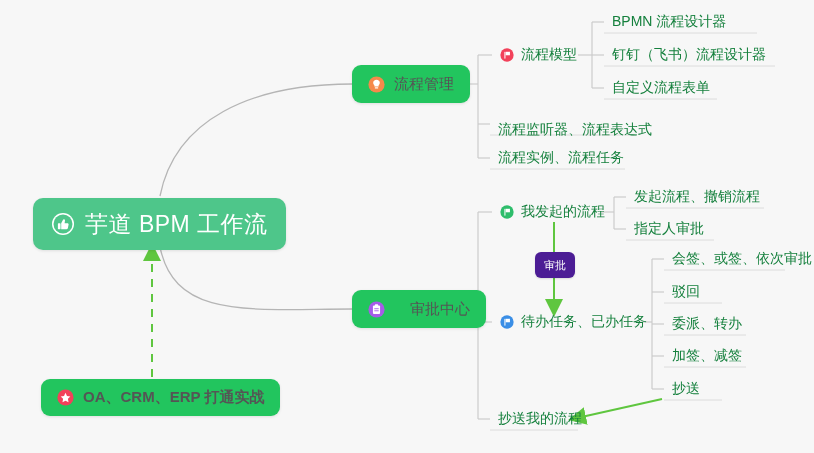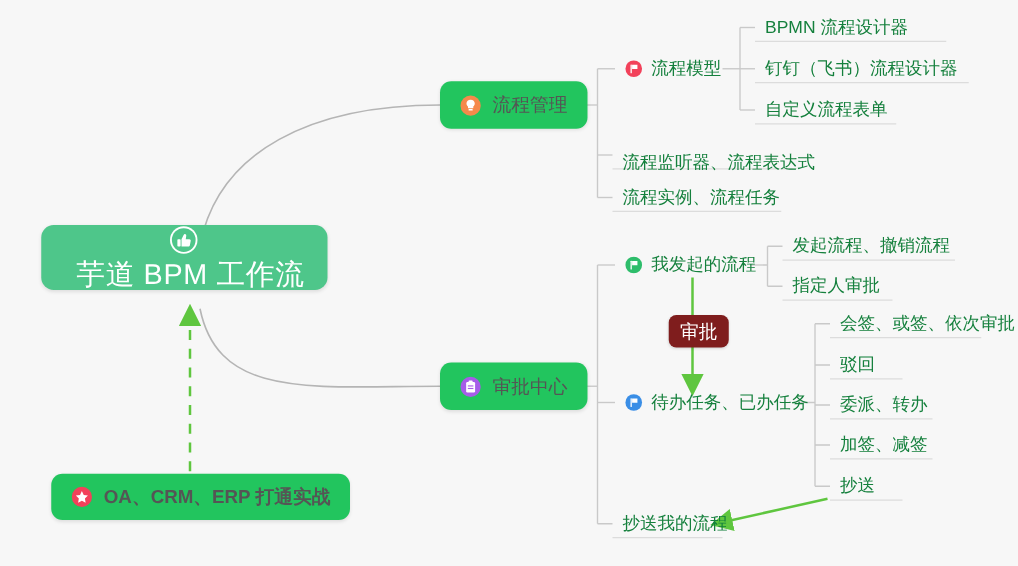--- a/index.html
+++ b/index.html
@@ -46,23 +46,23 @@
     color:#15803d;
     white-space:nowrap;
     height:30px;
     padding:0 8px;
   }
   .leaf .label{margin-left:7px;}
   .leaf.noicon .label{margin-left:0;}
 
   
   .tag{
-    background:#7f1d1d;
+    background:#4c1d95;
     color:#ffffff;
-    font-size:15px;
+    font-size:11px;
     border-radius:6px;
     height:26px;
     padding:0 9px;
     justify-content:center;
     box-shadow:0 1px 2px rgba(0,0,0,.12);
   }
 
   
   .ic{width:17px;height:17px;border-radius:50%;flex:0 0 auto;display:block;}
   .ic.big{width:24px;height:24px;}
@@ -135,21 +135,21 @@
         <path d="M 0 0 L 9 4.5 L 0 9 z" fill="#5fc63f"></path>
       </marker>
     </defs>
     <path d="M 554 222 L 554 308" fill="none" stroke="#5fc63f" stroke-width="2" marker-end="url(#arrowGreen)"></path>
 
     <path d="M 662 399 L 577 418" fill="none" stroke="#5fc63f" stroke-width="2" marker-end="url(#arrowGreen2)"></path>
 
     <path d="M 152 392 L 152 252" fill="none" stroke="#5fc63f" stroke-width="2" stroke-dasharray="8 7" marker-end="url(#arrowGreen3)"></path>
   </svg>
 
-  <div class="node root" style="left:33px;top:180px;flex-direction:column;">
+  <div class="node root" style="left:33px;top:198px;">
     <span class="ic big">
       <svg viewBox="0 0 24 24" width="24" height="24" xmlns="http://www.w3.org/2000/svg">
         <circle cx="12" cy="12" r="11" fill="#ffffff"></circle>
         <circle cx="12" cy="12" r="9.5" fill="#4ec68a"></circle>
         <path d="M10.2 11.3 L10.2 17.2 L15.6 17.2 C16.3 17.2 16.8 16.7 16.9 16.1 L17.6 12.6 C17.7 11.9 17.2 11.3 16.5 11.3 L13.6 11.3 L14.0 8.6 C14.1 7.9 13.6 7.2 12.9 7.2 C12.5 7.2 12.1 7.5 11.9 7.9 Z" fill="#ffffff"></path>
         <rect x="6.9" y="11.3" width="2.6" height="5.9" rx="0.6" fill="#ffffff"></rect>
       </svg>
     </span>
     <span class="label">芋道 BPM 工作流</span>
   </div>
@@ -186,21 +186,21 @@
     <span class="label">自定义流程表单</span>
   </div>
 
   <div class="node leaf noicon" style="left:490px;top:109px;align-items:flex-end;">
     <span class="label">流程监听器、流程表达式</span>
   </div>
   <div class="node leaf noicon" style="left:490px;top:143px;">
     <span class="label">流程实例、流程任务</span>
   </div>
 
-  <div class="node card" style="left:352px;top:290px;">
+  <div class="node card" style="left:352px;top:290px;gap:16px;">
     <span class="ic">
       <svg viewBox="0 0 20 20" width="17" height="17" xmlns="http://www.w3.org/2000/svg">
         <circle cx="10" cy="10" r="9.5" fill="#a65ce8"></circle>
         <rect x="5.8" y="5.3" width="8.4" height="10.0" rx="1.2" fill="#ffffff"></rect>
         <rect x="8.1" y="3.9" width="3.8" height="2.4" rx="0.8" fill="#ffffff"></rect>
         <rect x="7.4" y="8.6" width="5.2" height="1.05" fill="#a65ce8"></rect>
         <rect x="7.4" y="11.0" width="5.2" height="1.05" fill="#a65ce8"></rect>
       </svg>
     </span>
     <span class="label">审批中心</span>

